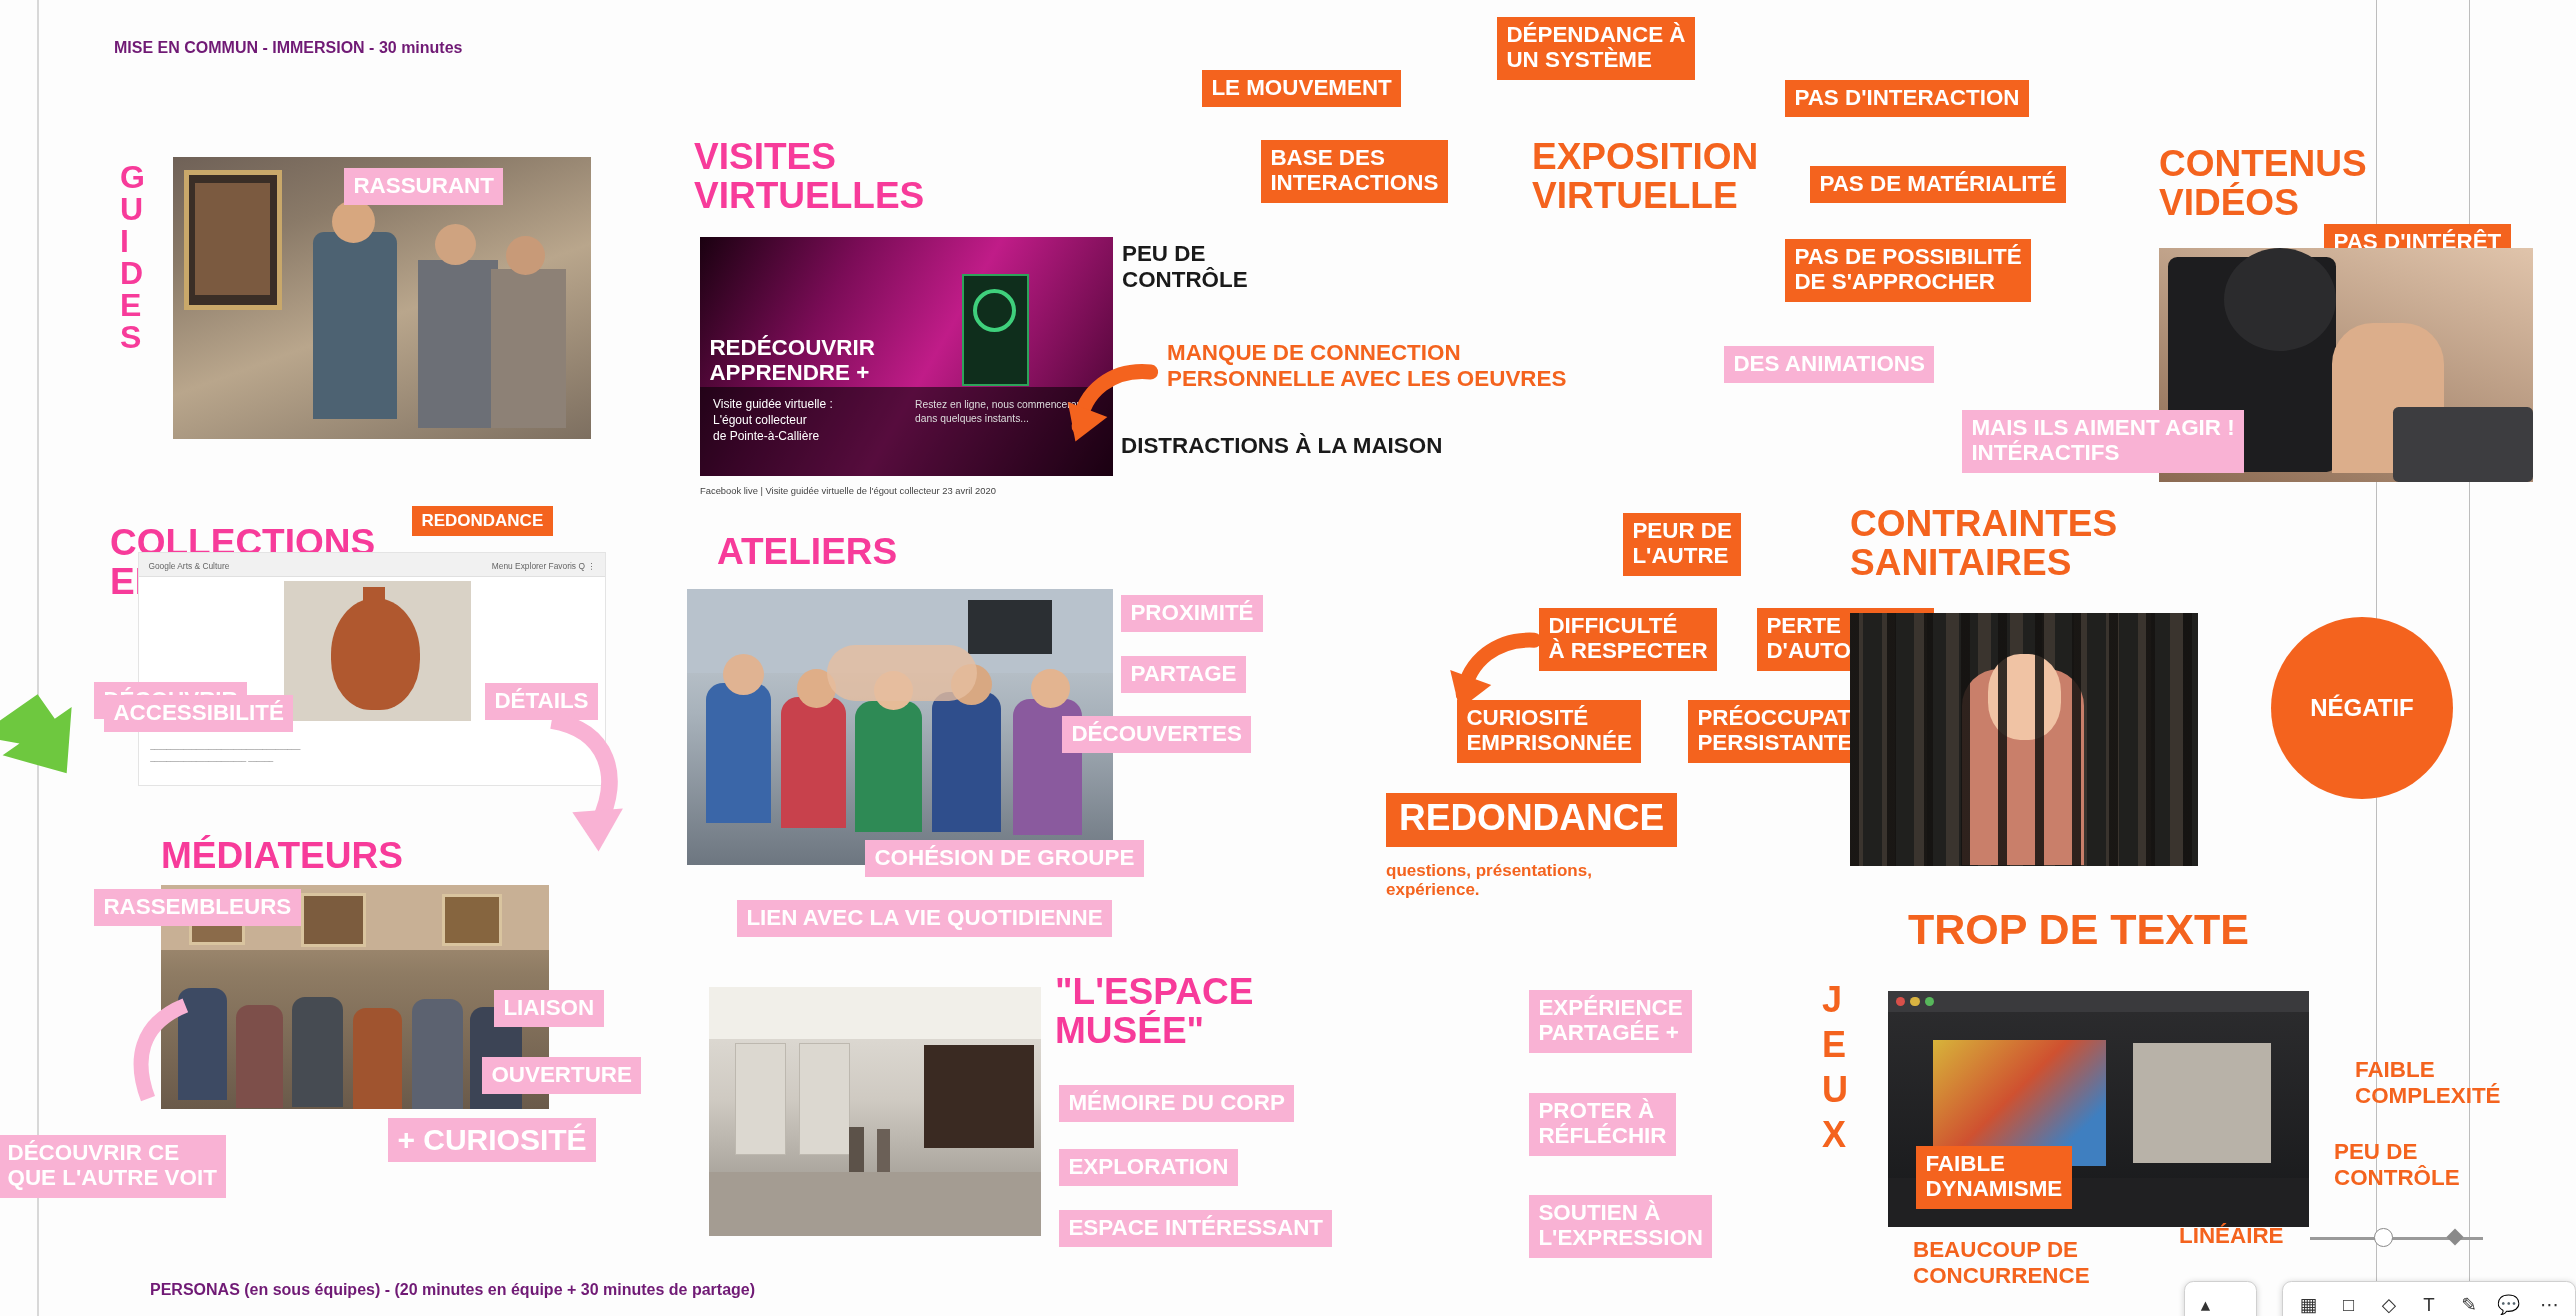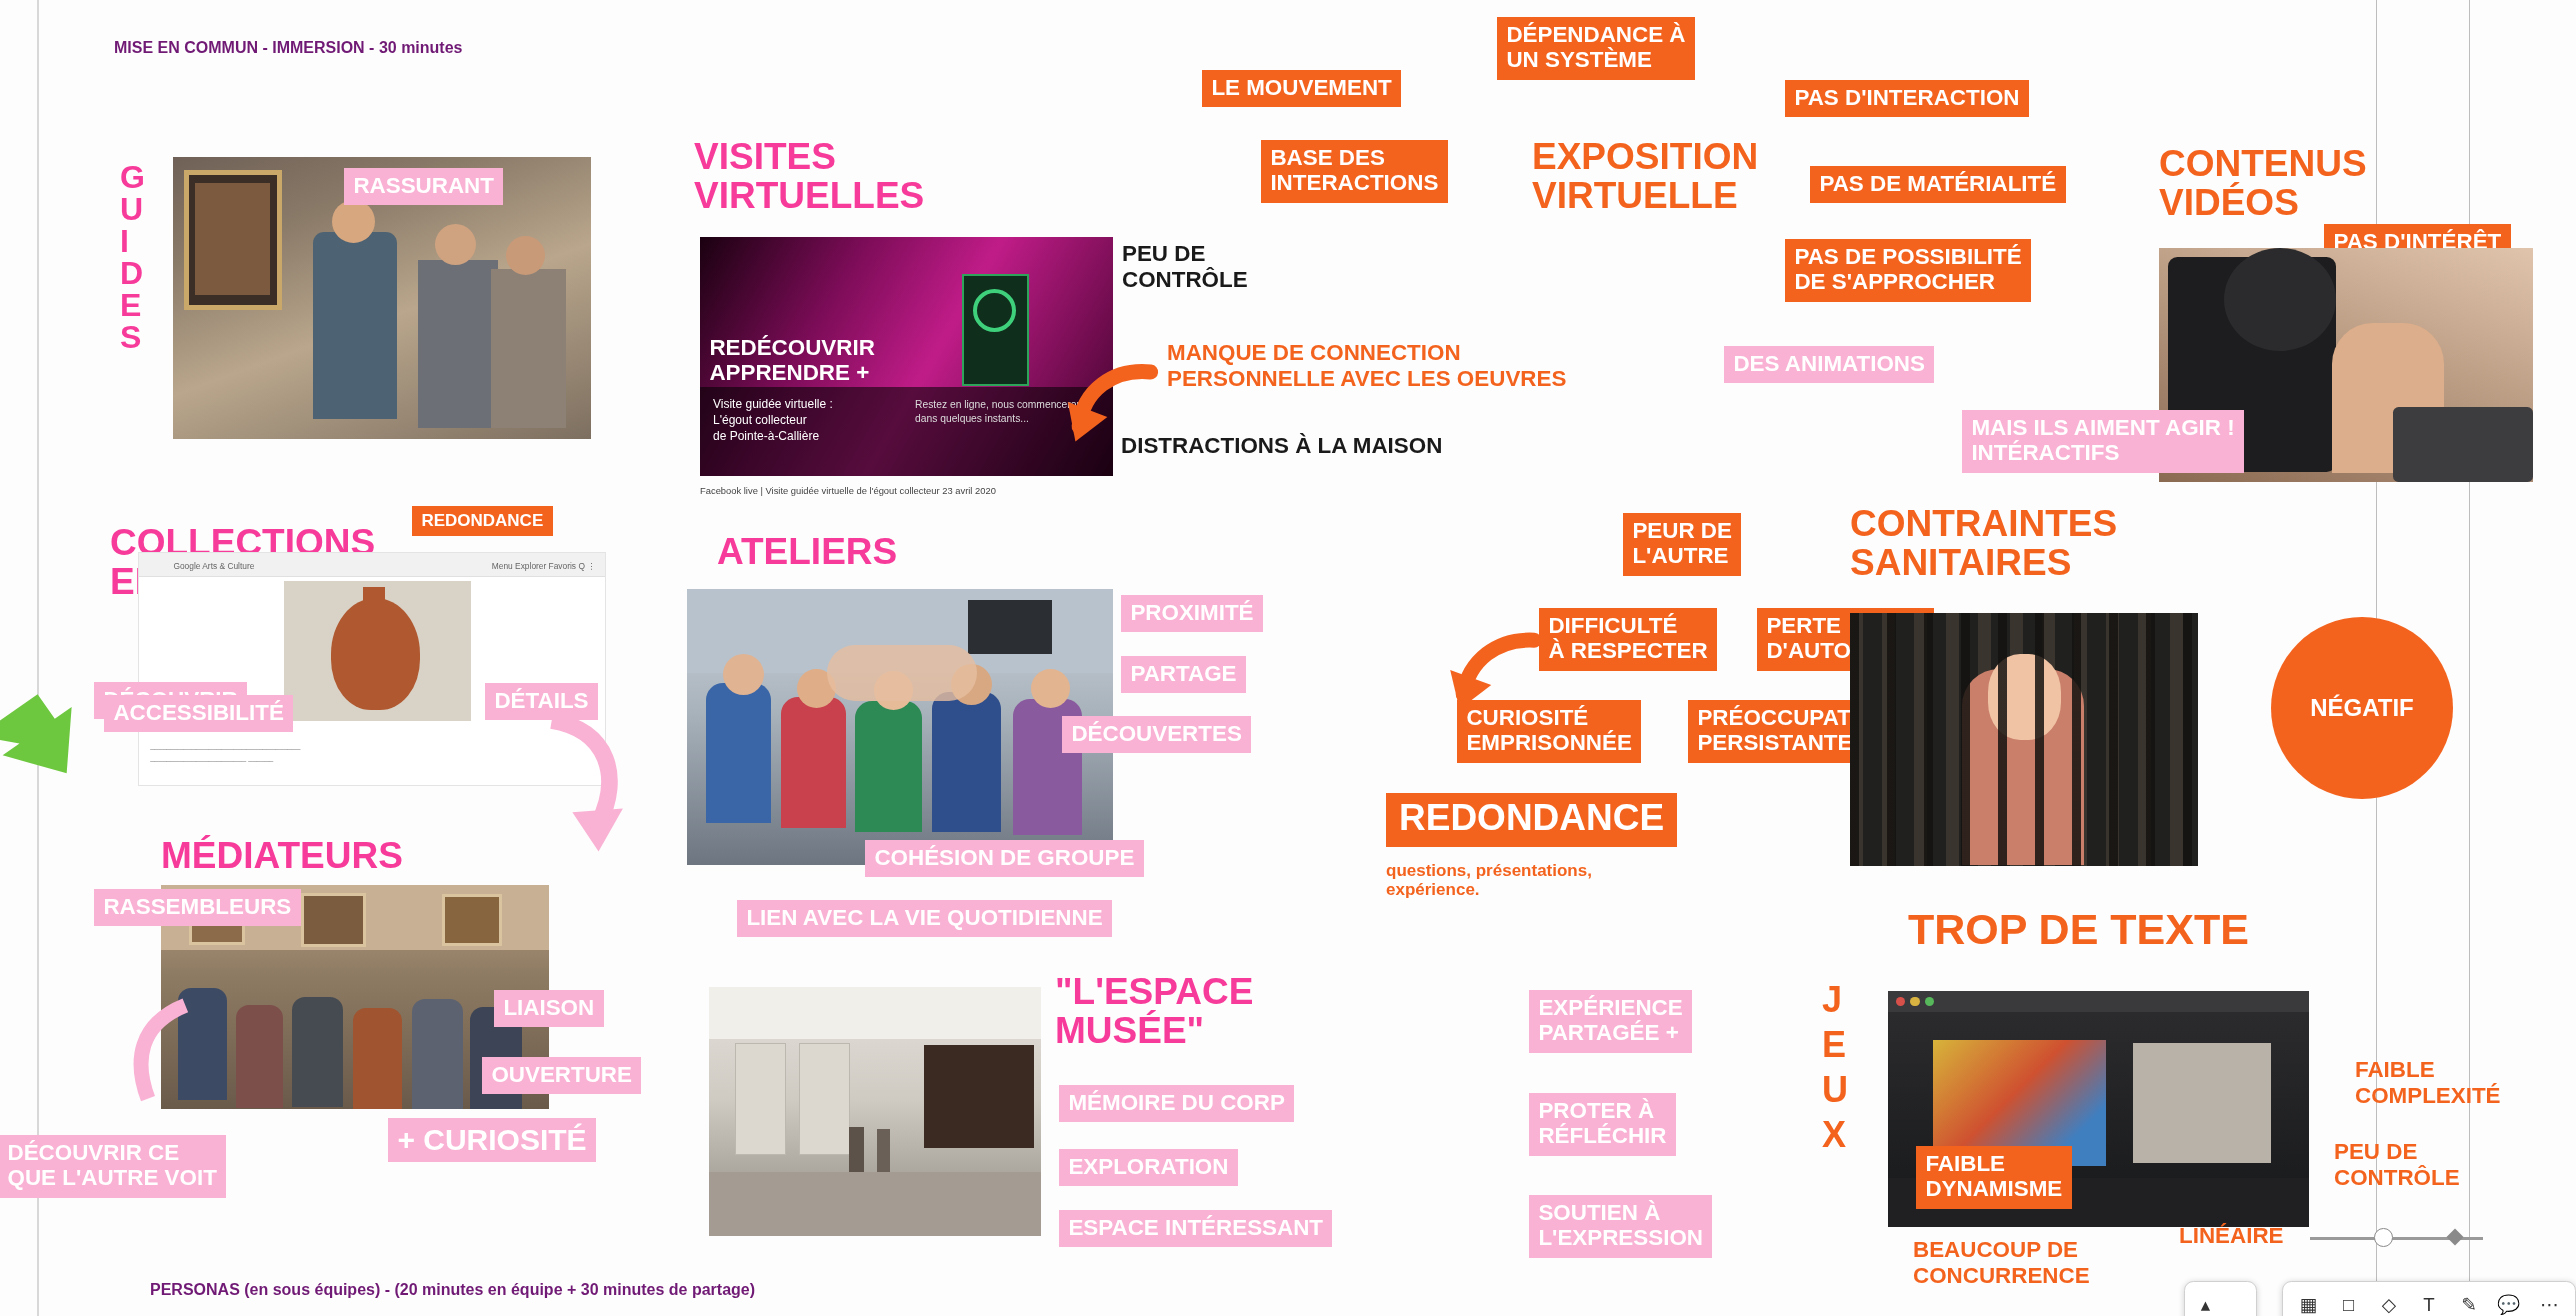--- a/index.html
+++ b/index.html
@@ -142,21 +142,21 @@
   <div class="lab pink h-sm" style="left:344px; top:168px;">RASSURANT</div>
 
 
   <div class="lab tpink h-big" style="left:110px; top:524px;">COLLECTIONS
 EN LIGNE</div>
 
   <div class="lab orange" style="left:412px; top:506px; font-size:17px;">REDONDANCE</div>
 
   <div class="photo" style="left:138px; top:552px; width:468px; height:234px; background:#ffffff; border:0.9px solid #e4e4e4;">
     <div style="position:absolute; left:0; top:0; width:100%; height:24px; background:#f1f1f1; border-bottom:0.9px solid #e0e0e0;"></div>
-    <div style="position:absolute; left:9.4px; top:7.5px; font-size:8.4px; color:#666;margin-left:25px;">Google Arts &amp; Culture</div>
+    <div style="position:absolute; left:9.4px; top:7.5px; font-size:8.4px; color:#666;">Google Arts &amp; Culture</div>
     <div style="position:absolute; right:9.4px; top:7.5px; font-size:8.4px; color:#666;">Menu  Explorer  Favoris  Q  ⋮</div>
     <div style="position:absolute; left:145px; top:28px; width:187px; height:140px; background:#d9d2c6;"></div>
     <div style="position:absolute; left:192px; top:45px; width:89px; height:112px; border-radius:50% 50% 45% 45%; background:#b0582f;"></div>
     <div style="position:absolute; left:224px; top:34px; width:22.4px; height:28px; background:#b0582f;"></div>
     <div style="position:absolute; left:0; top:170px; width:100%; height:64px; background:#fff;"></div>
     <div style="position:absolute; left:11.2px; top:176px; font-size:7.5px; color:#777; line-height:1.5;">
       &nbsp;<br>____________________________________<br>_______________________  ______
     </div>
   </div>
 

